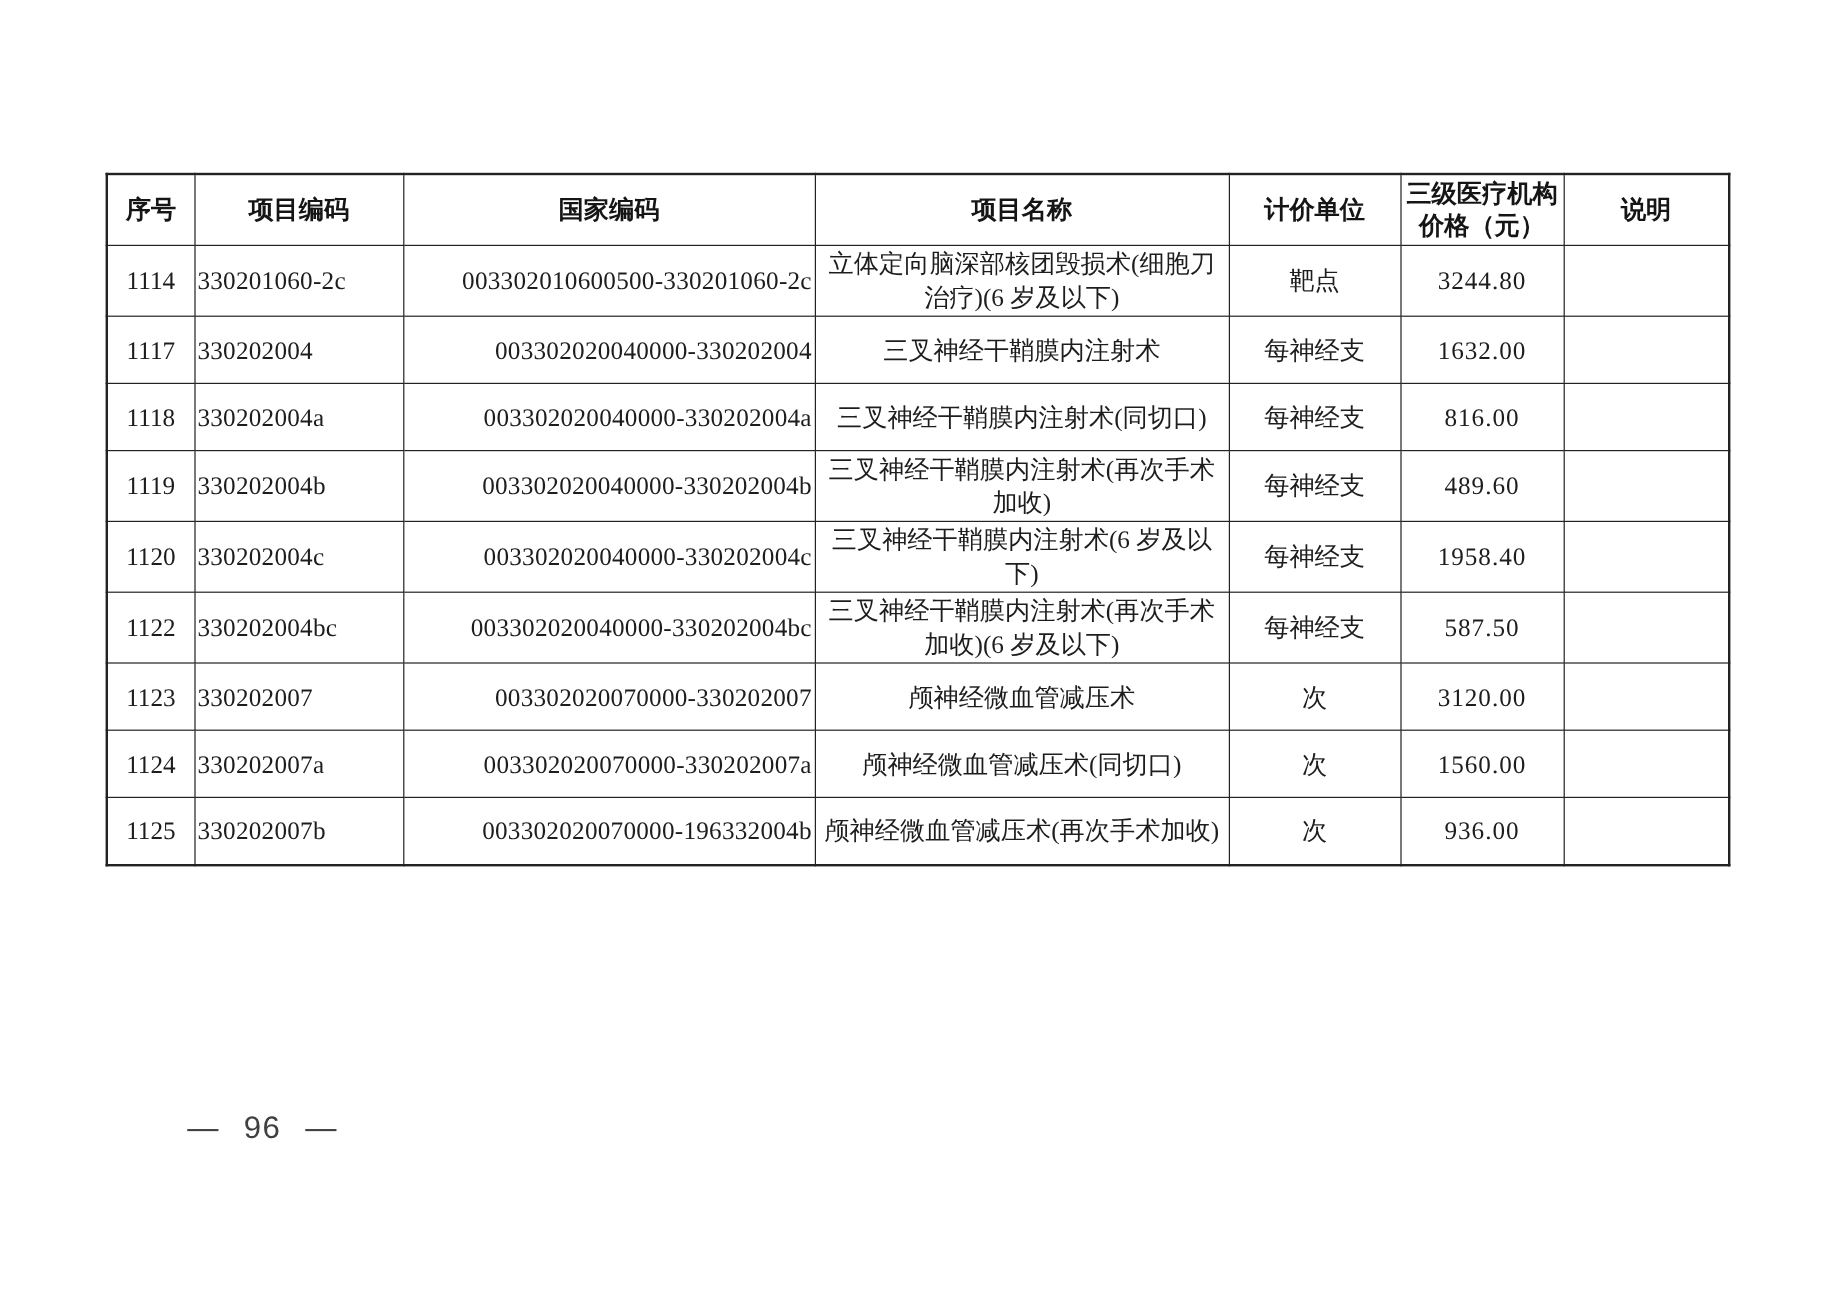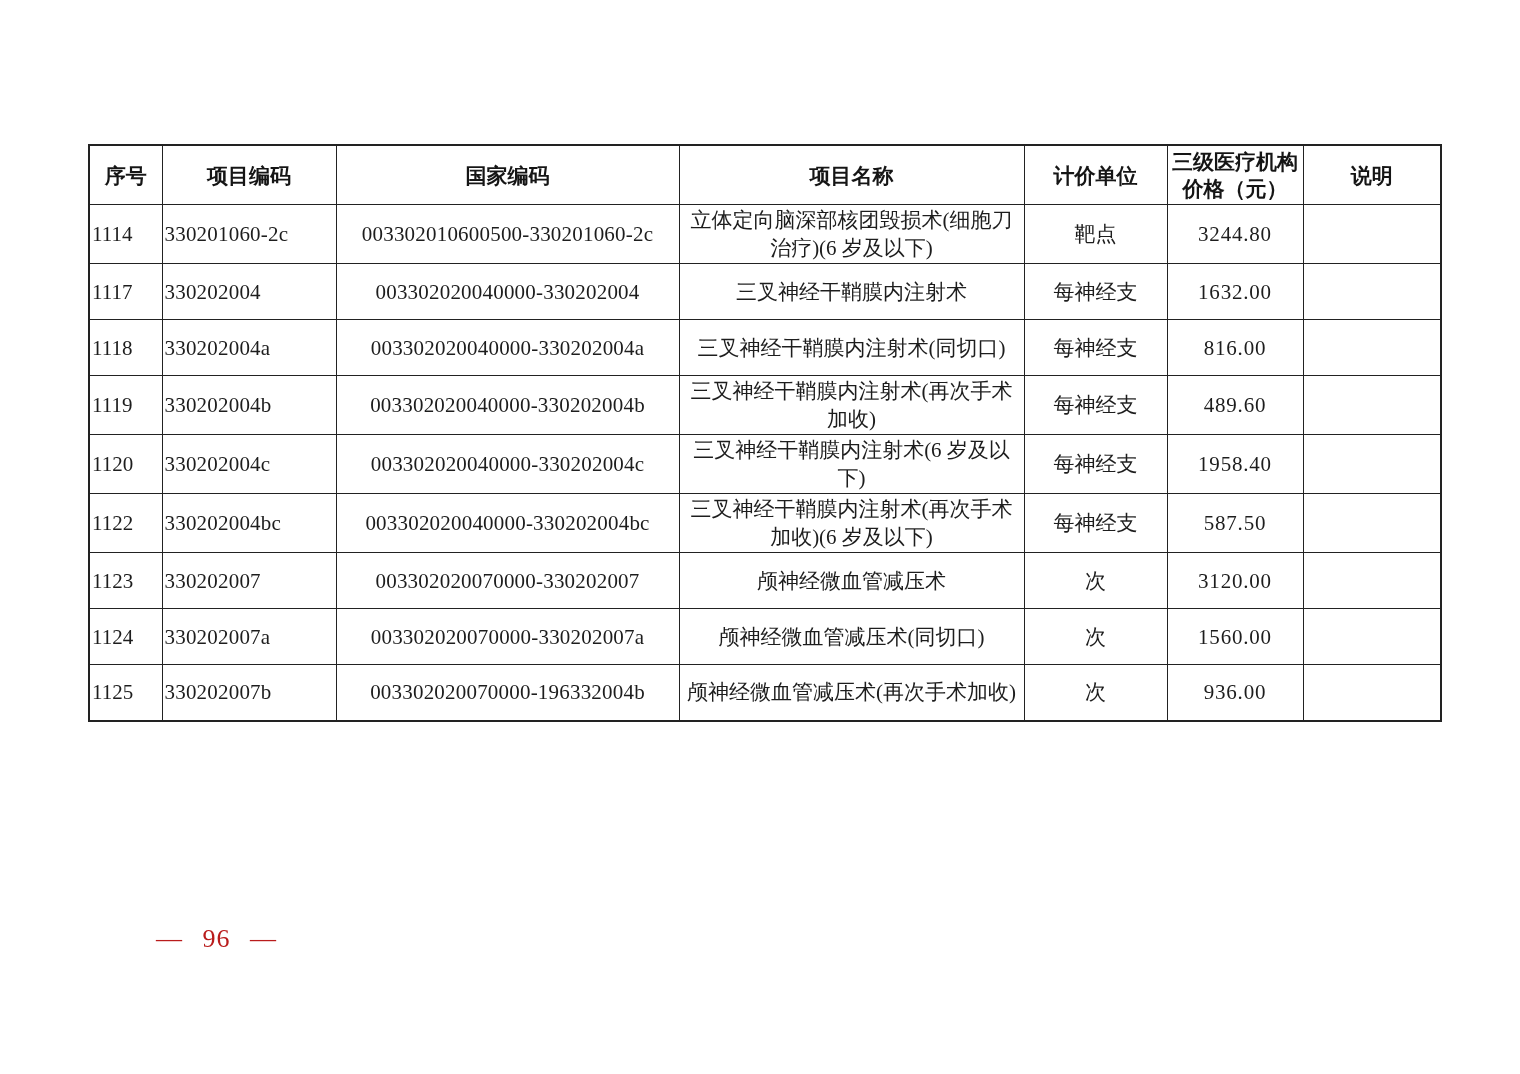--- a/index.html
+++ b/index.html
@@ -43,43 +43,43 @@
   }
   .price-table tbody tr {
     height: 56px;
   }
   .price-table tbody td {
     font-size: 21px;
     line-height: 28px;
     padding: 1px 2px;
     color: #1d1d1d;
   }
-  td.col-seq   { text-align: left; }
+  td.col-seq   { text-align: center; }
   td.col-code  { text-align: left; padding-left: 4px; letter-spacing: 0.2px; }
-  td.col-ncode { text-align: center; padding-left: 4px; letter-spacing: 0.2px; }
+  td.col-ncode { text-align: right; padding-left: 4px; letter-spacing: 0.2px; }
   td.col-name  { text-align: center; padding-left: 3px; padding-right: 2px; word-break: break-all; margin-left: 36px; }
   td.col-unit  { text-align: center; }
   td.col-price { text-align: center; letter-spacing: 0.8px; }
   td.col-note  { text-align: center; }
 
   col.w-seq   { width: 73px;  }
   col.w-code  { width: 174px; }
   col.w-ncode { width: 343px; }
   col.w-name  { width: 345px; }
   col.w-unit  { width: 143px; }
   col.w-price { width: 136px; }
   col.w-note  { width: 138px; }
 
   .page-footer {
     position: absolute;
     left: 156px;
     top: 924px;
-    font-family: Liberation Serif, serif;
+    font-family: Liberation Sans, sans-serif;
     font-size: 26px;
-    color: #b91c1c;
+    color: #404040;
     word-spacing: 12px;
     letter-spacing: 1px;
   }
 </style>
 </head>
 <body>
 
 <div class="page">
 
   <table class="price-table">

